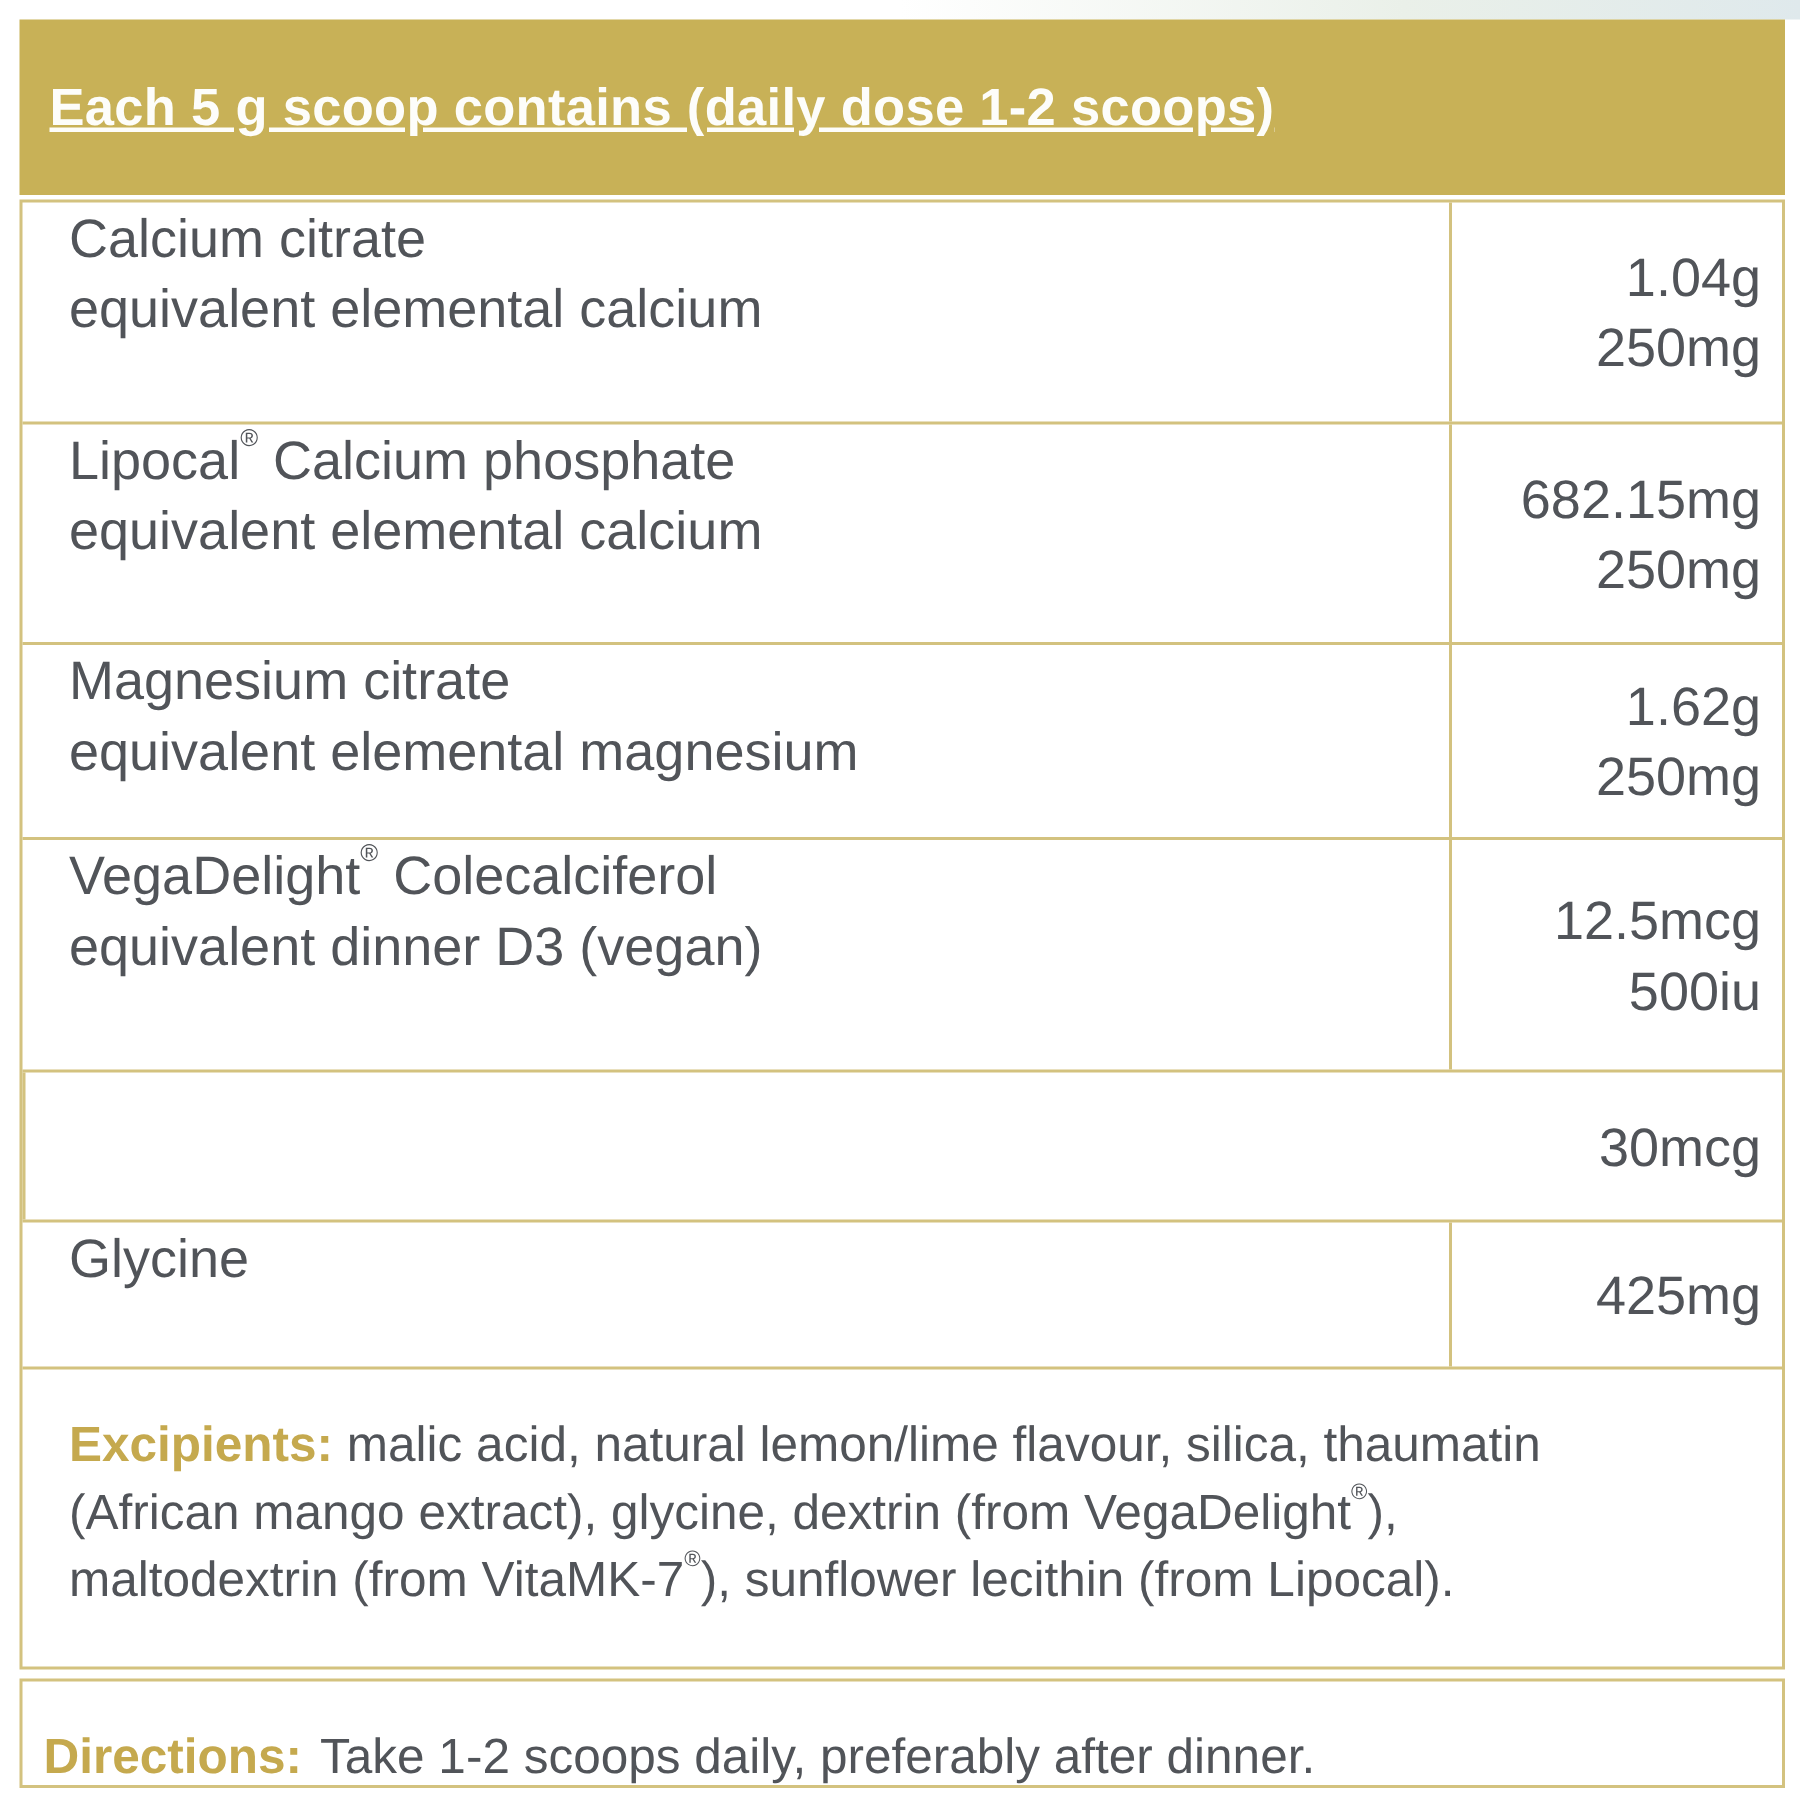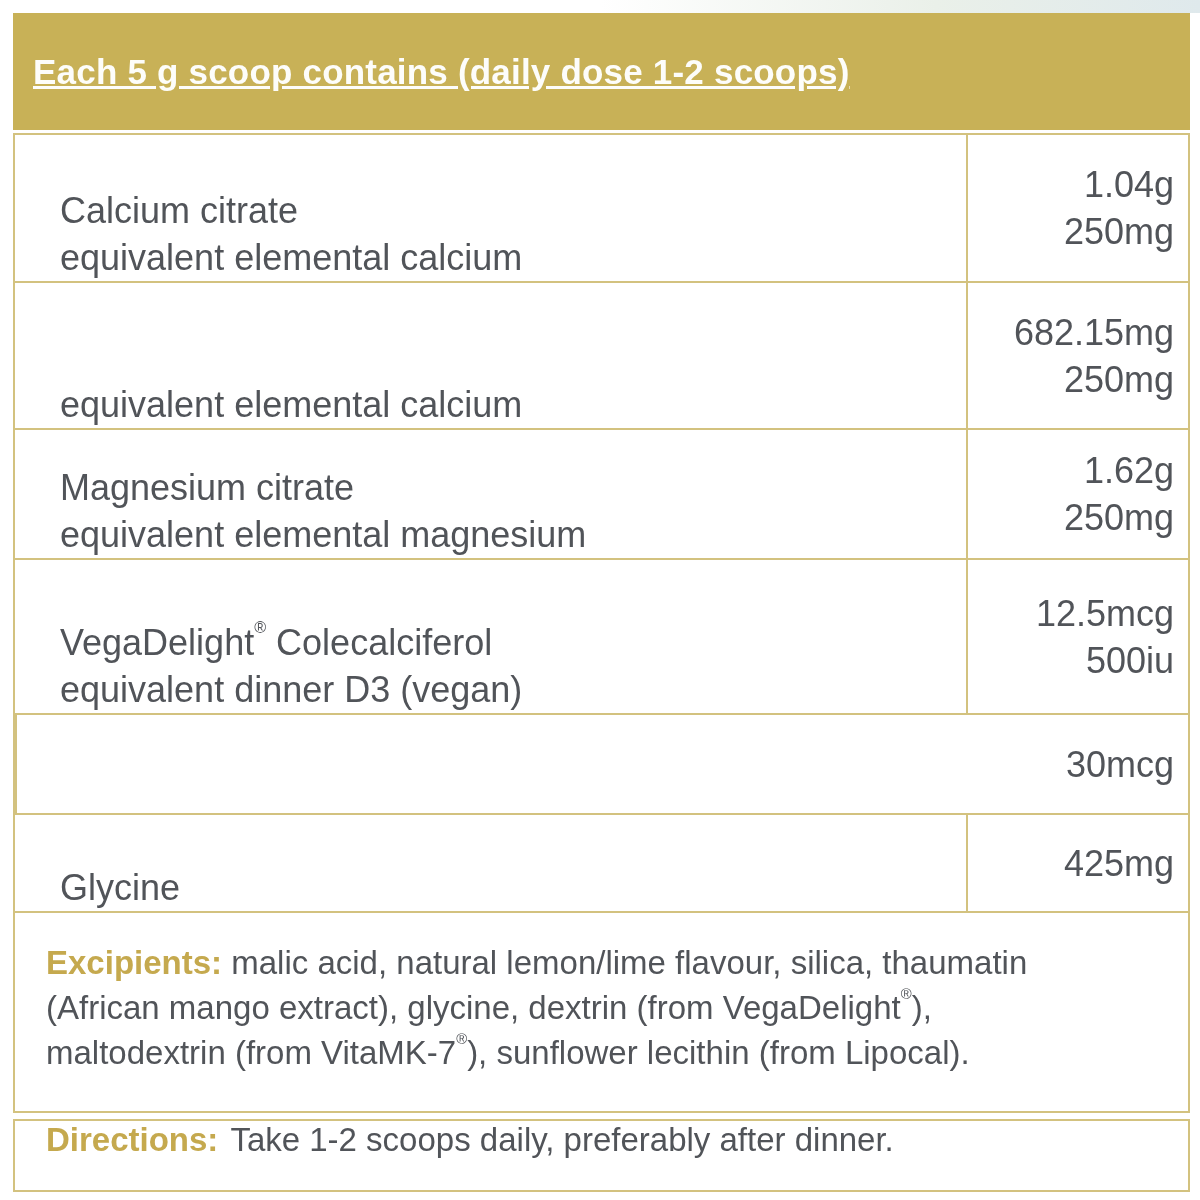--- a/index.html
+++ b/index.html
@@ -58,22 +58,22 @@
   }
   .r1 { height: 148px; }
   .r2 { height: 147px; }
   .r3 { height: 130px; }
   .r4 { height: 155px; }
   .r5 { height: 100px; }
   .r6 { height: 98px; }
   .cell-name {
     width: 951px;
     box-sizing: border-box;
-    padding-left: 45px;
-    display: flex; flex-direction: column; justify-content: flex-end;
+    padding-left: 31px;
+    display: flex; flex-direction: column; justify-content: flex-start;
     font-size: 36px; line-height: 47px;
   }
   .cell-val {
     flex: 1;
     box-sizing: border-box;
     border-left: 2px solid var(--border, #d3c27f);
     padding-right: 14px;
     display: flex; flex-direction: column; justify-content: center;
     text-align: right;
     font-size: 36px; line-height: 47px;
@@ -90,22 +90,22 @@
   .goldlbl {
     color: var(--label-gold, #c5a94e);
     font-weight: 700;
   }
   .directions-box {
     position: absolute; left: 13px; top: 1119px;
     width: 1177px; height: 73px;
     box-sizing: border-box;
     border: 2px solid var(--border, #d3c27f);
     background: #fff;
-    display: flex; align-items: flex-start;
-    padding-left: 31px;
+    display: flex; align-items: flex-end;
+    padding-left: 14px;
     font-size: 33px;
     white-space: nowrap;
   }
   .directions-box .goldlbl { margin-right: 12px; }
   sup.reg {
     font-size: 0.45em;
     position: relative; top: -0.55em;
     line-height: 0;
   }
 </style>
@@ -128,20 +128,21 @@
         <div class="line">equivalent elemental calcium</div>
       </div>
       <div class="cell-val">
         <div class="line">1.04g</div>
         <div class="line">250mg</div>
       </div>
     </div>
 
     <div class="row r2">
       <div class="cell-name">
+        <div class="line">Lipocal<sup class="reg">®</sup> Calcium phosphate</div>
         <div class="line">equivalent elemental calcium</div>
       </div>
       <div class="cell-val">
         <div class="line">682.15mg</div>
         <div class="line">250mg</div>
       </div>
     </div>
 
     <div class="row r3">
       <div class="cell-name">

